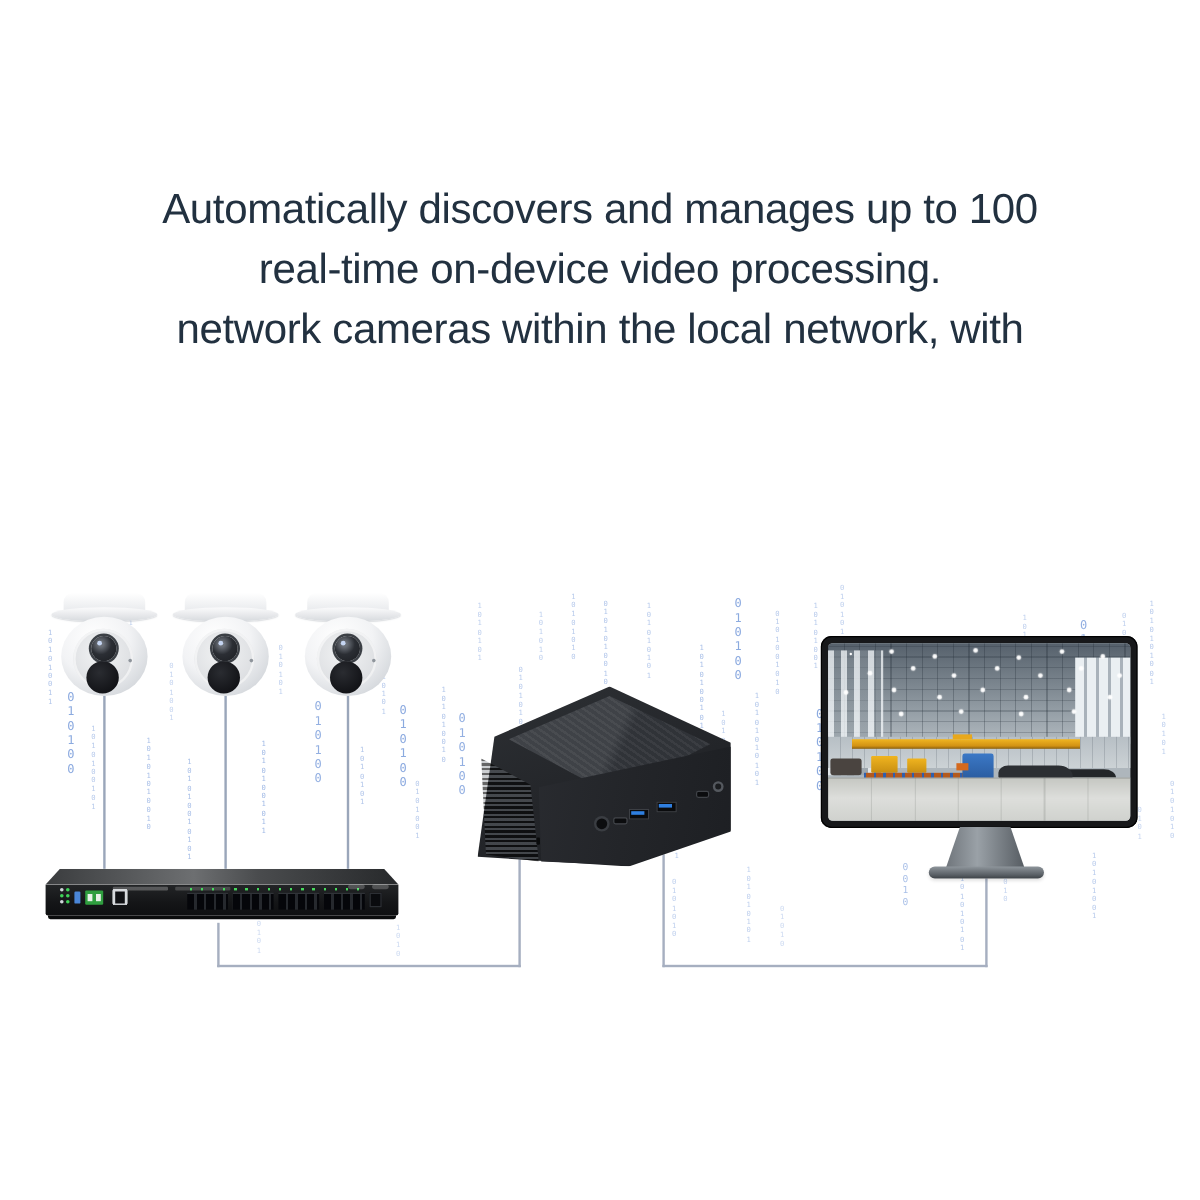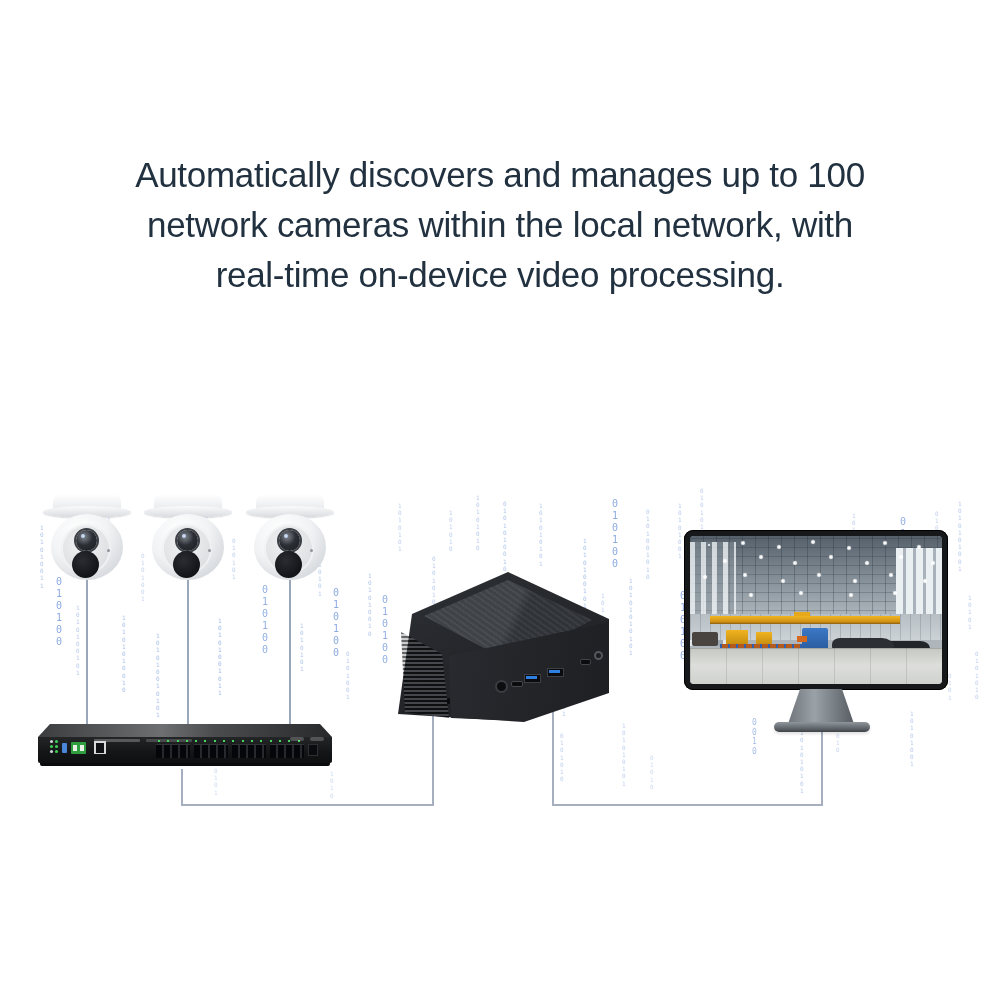--- a/index.html
+++ b/index.html
@@ -150,22 +150,22 @@
       background:linear-gradient(180deg,#8f969c,#5a6066 70%,#3e4348);
       box-shadow:0 2px 3px rgba(0,0,0,.12);}
 </style>
 </head>
 <body>
 
 <div id="stage">
 
   <div class="headline" style="color: rgb(34, 49, 64);">
     <div>Automatically discovers and manages up to 100</div>
+    <div>real-time on-device video processing.</div>
     <div>network cameras within the local network, with</div>
-    <div>real-time on-device video processing.</div>
   </div>
 
   <div id="rain" style="color: rgb(111, 149, 216);">
       <div class="rain-col" style="left: 40px; top: 492px; font-size: 6px; opacity: 0.55;">1
 0
 1
 0
 1
 0
 0

